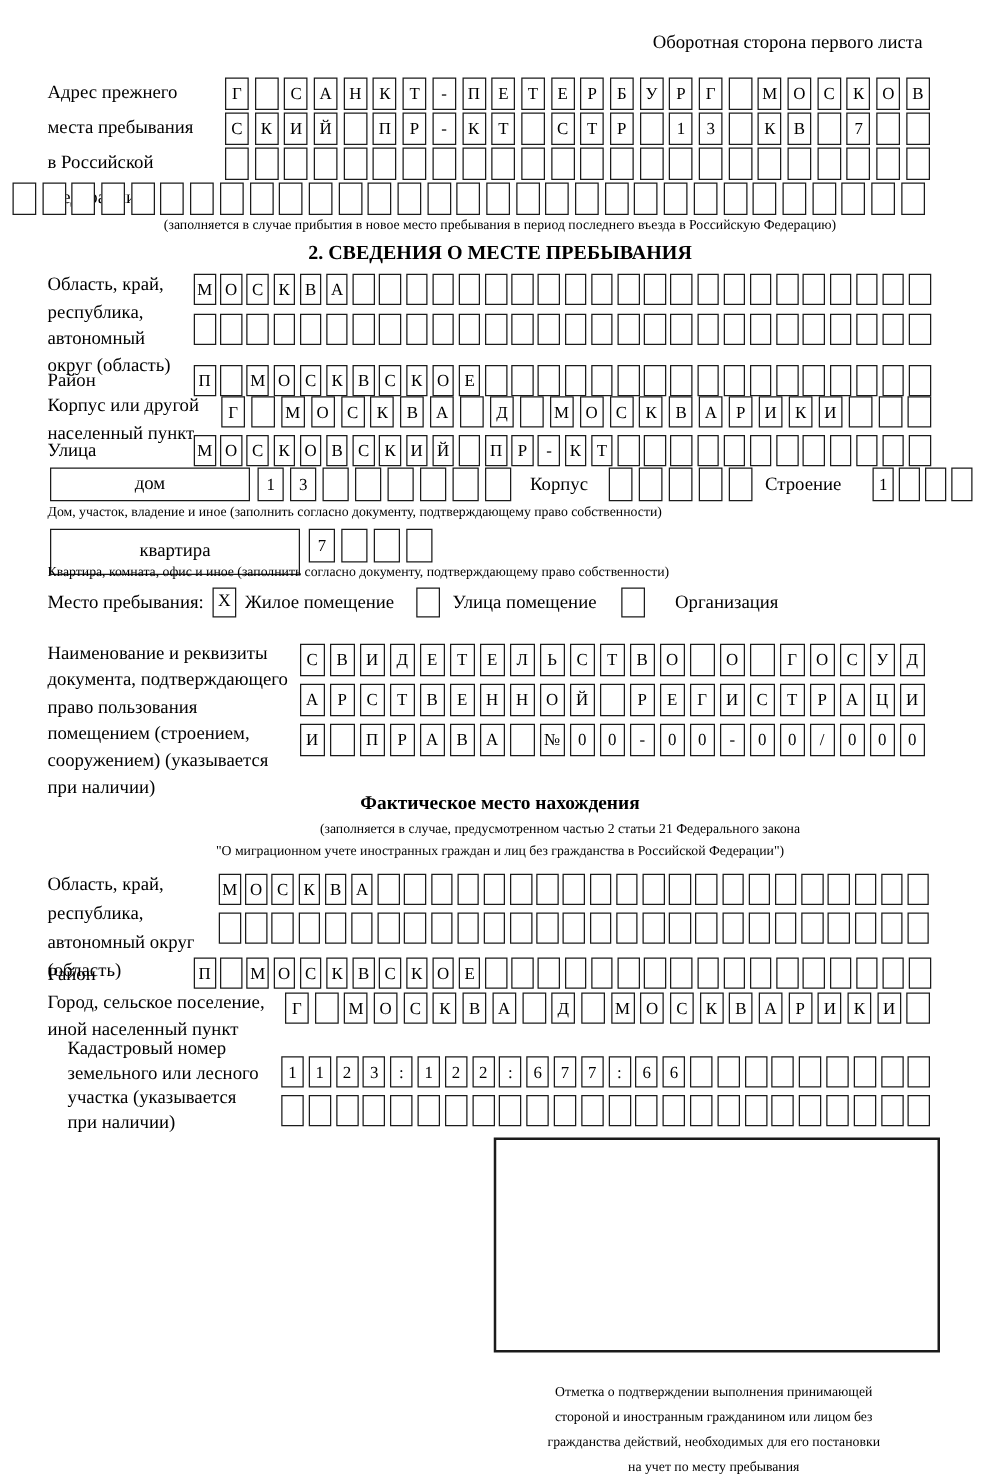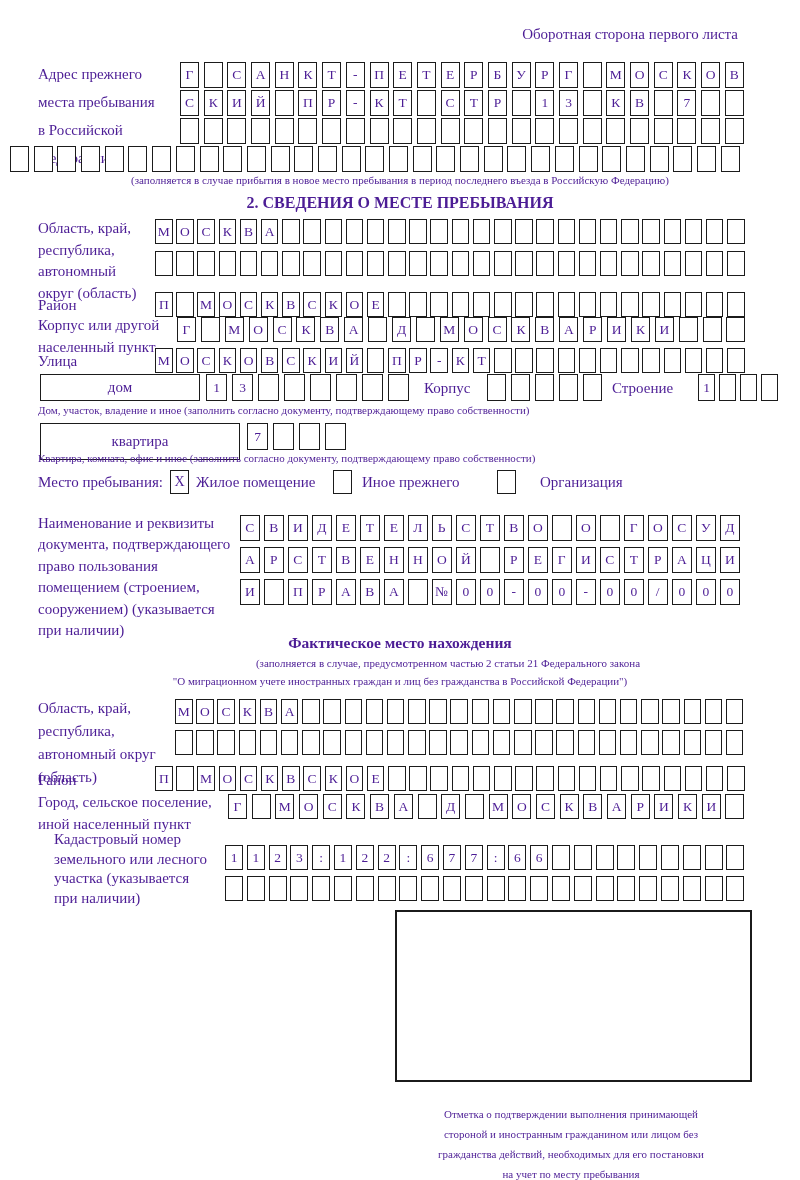--- a/index.html
+++ b/index.html
@@ -1,16 +1,16 @@
 <!DOCTYPE html>
 <html><head>
 <meta charset="utf-8">
 <style>
   html,body{margin:0;padding:0;background:#fff;}
-  .page{position:relative;width:800px;height:1180px;background:#fff;color:#4c1d95;
+  .page{position:relative;width:800px;height:1180px;background:#fff;color:#000000;
         font-family:"Liberation Serif", "DejaVu Serif", serif;overflow:hidden;}
   .abs{position:absolute;}
   .lbl{font-size:15px;line-height:1.45;}
   .note{font-size:11px;}
   .center{text-align:center;}
   .bold{font-weight:bold;}
   .title{font-size:16px;font-weight:bold;}
   .cellrow{position:absolute;display:flex;}
   .cell{flex:0 0 auto;width:var(--cw);height:var(--ch,25px);margin-right:var(--cg);
         border:1.8px solid #1b1b1b;display:flex;align-items:center;justify-content:center;
@@ -361,21 +361,21 @@
       <span class="cell"></span>
       <span class="cell"></span>
       <span class="cell"></span>
     </div>
   <div class="abs note" style="left:38px;top:452px;">Квартира, комната, офис и иное (заполнить согласно документу, подтверждающему право собственности)</div>
 
   <div class="abs lbl" style="left:38px;top:472px;">Место пребывания:</div>
   <div class="chk" style="left:170px;top:470px;">X</div>
   <div class="abs lbl" style="left:196px;top:472px;">Жилое помещение</div>
   <div class="chk" style="left:333px;top:470px;"></div>
-  <div class="abs lbl" style="left:362px;top:472px;">Иное прежнего</div>
+  <div class="abs lbl" style="left:362px;top:472px;">Улица помещение</div>
   <div class="chk" style="left:497px;top:470px;"></div>
   <div class="abs lbl" style="left:540px;top:472px;">Организация</div>
 
   <div class="abs lbl" style="left:38px;top:513px;line-height:21.4px;">
     <div>Наименование и реквизиты</div>
     <div>документа, подтверждающего</div>
     <div>право пользования</div>
     <div>помещением (строением,</div>
     <div>сооружением) (указывается</div>
     <div>при наличии)</div>

